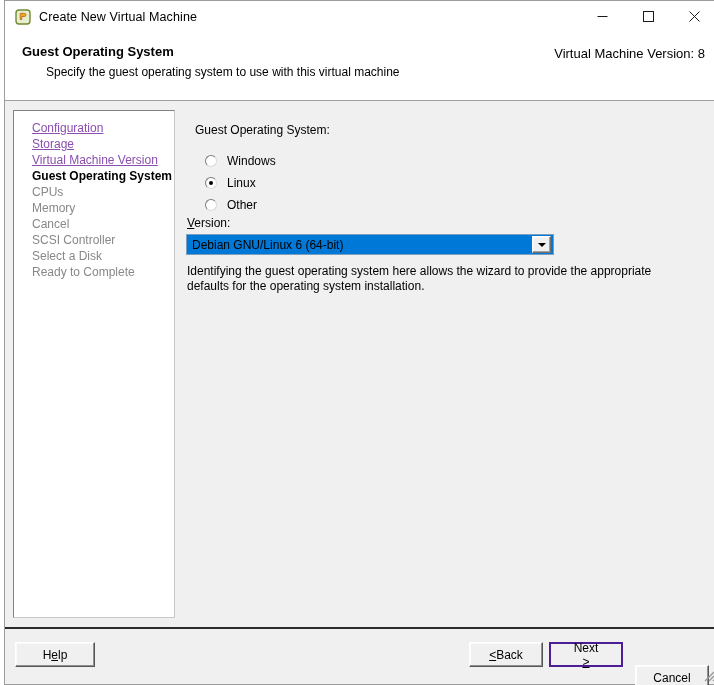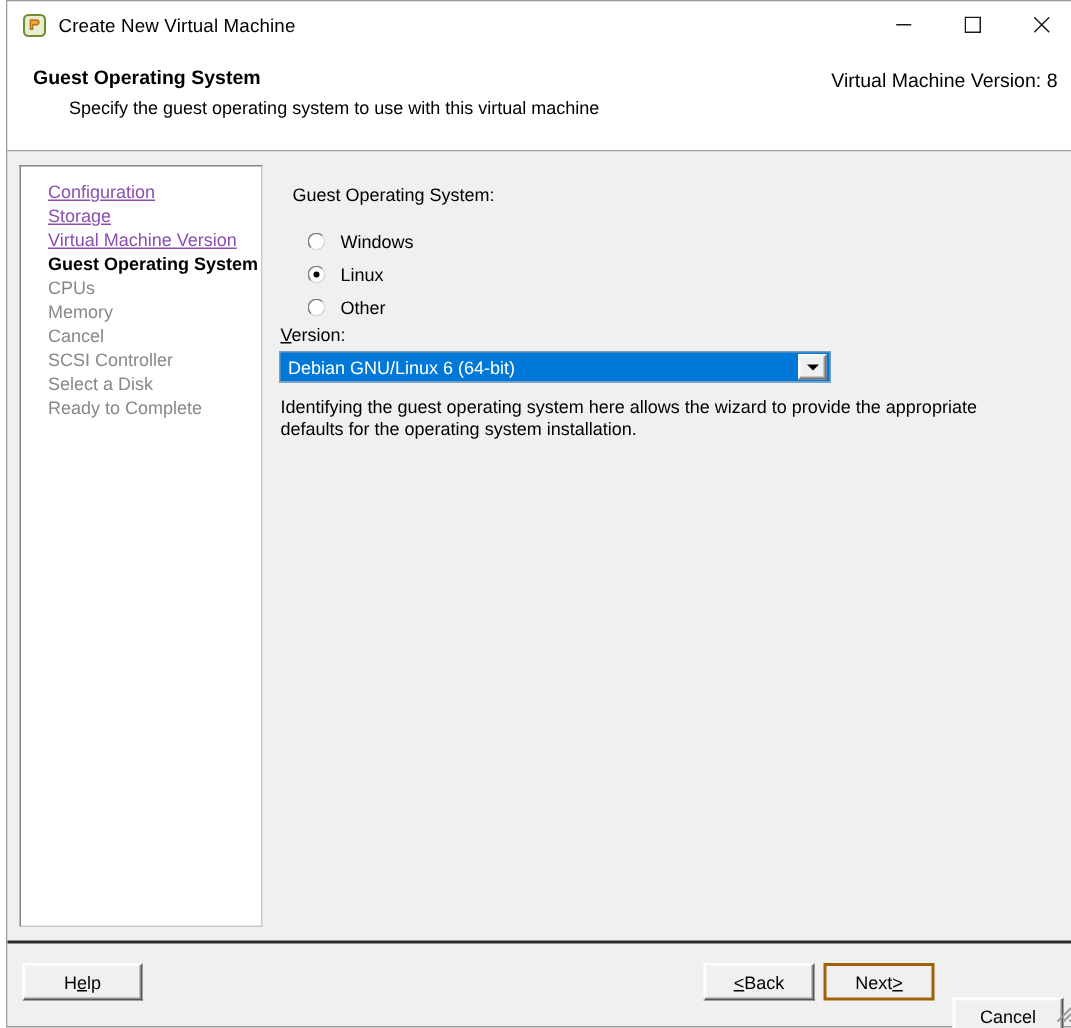--- a/index.html
+++ b/index.html
@@ -213,21 +213,21 @@
     width: 368px;
     height: 21px;
     box-sizing: border-box;
     border: 1px solid #7b9ebd;
     background: #0078d7;
     display: flex;
     align-items: center;
   }
   .combo-value {
     flex: 1 1 auto;
-    color: #ffffff;
+    color: #000000;
     font-size: 12px;
     padding-left: 5px;
     white-space: nowrap;
     overflow: hidden;
   }
   .combo-arrow {
     width: 19px;
     height: 17px;
     margin-right: 2px;
     flex: 0 0 auto;
@@ -281,22 +281,23 @@
     font-size: 12px;
     color: #000000;
     cursor: pointer;
     padding: 0;
     display: flex;
     align-items: center;
     justify-content: center;
   }
   .btn u { text-decoration: underline; }
   .btn.default {
-    border: 2px solid #a16207;
+    border: 2px solid #4c1d95;
     box-shadow: none;
+    flex-direction: column;
   }
   #btn-help  { left: 10px;  top: 13px; width: 80px; }
   #btn-back  { left: 464px; top: 13px; width: 74px; }
   #btn-next  { left: 544px; top: 13px; width: 74px; }
   #btn-cancel{ left: 630px; top: 13px; width: 74px; margin-top: 23px; }
 
   .resize-grip {
     position: absolute;
     right: 2px;
     bottom: 2px;

